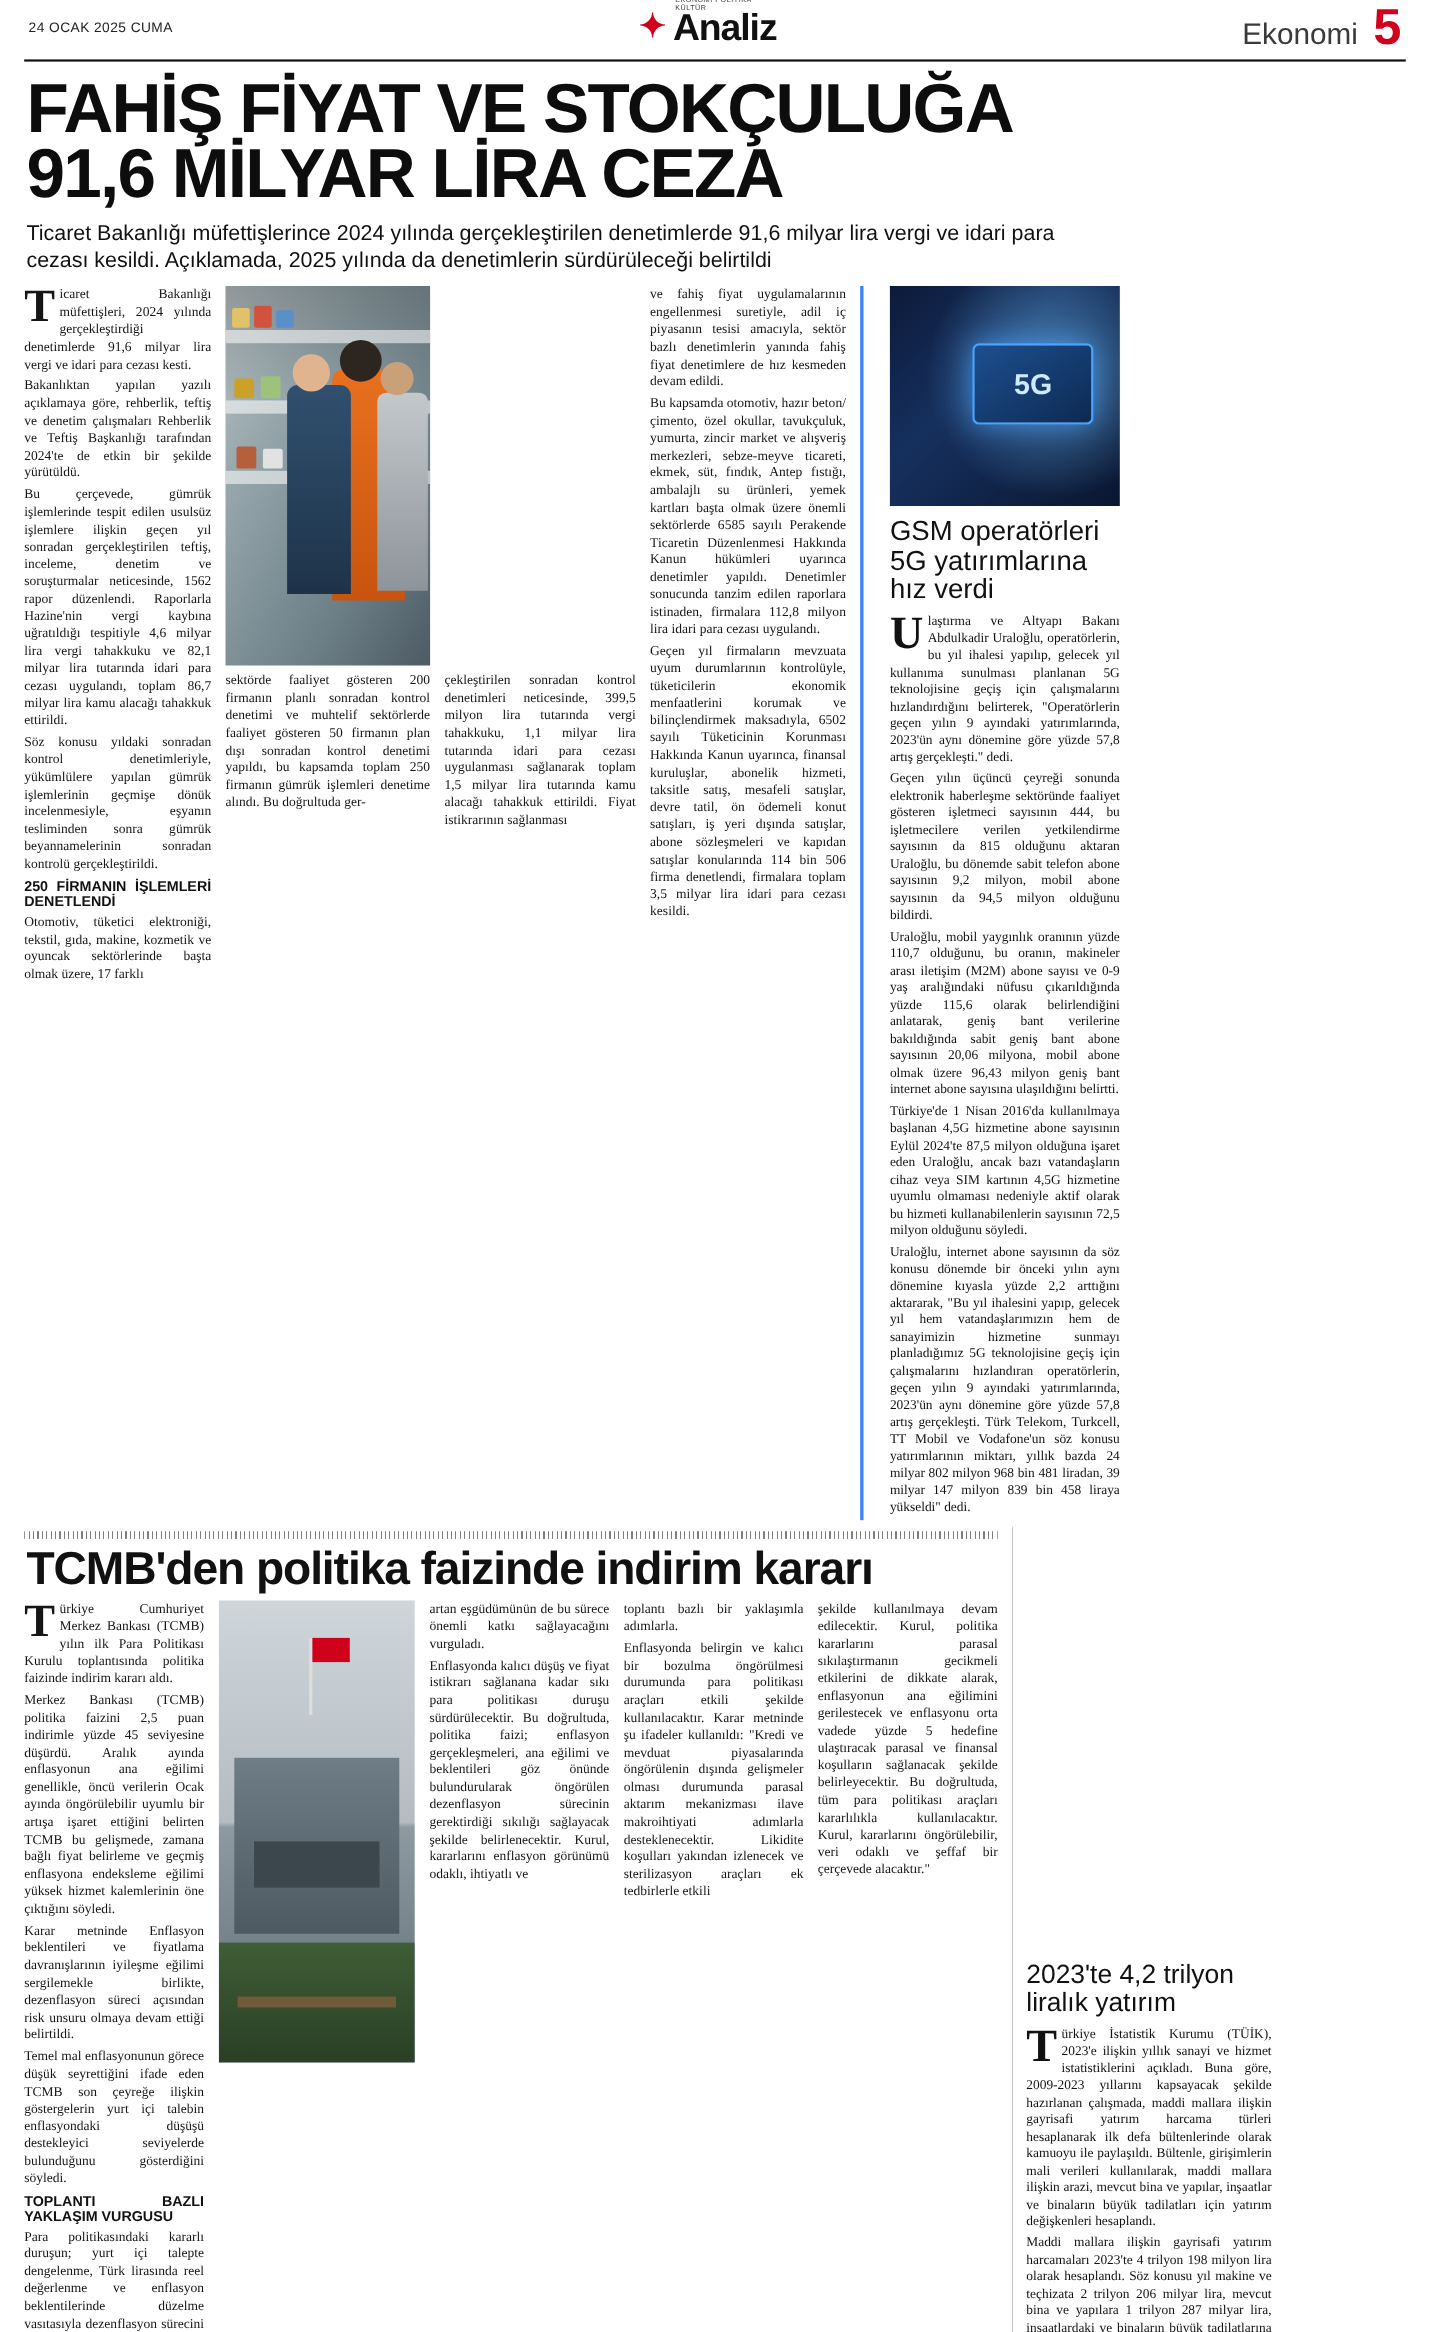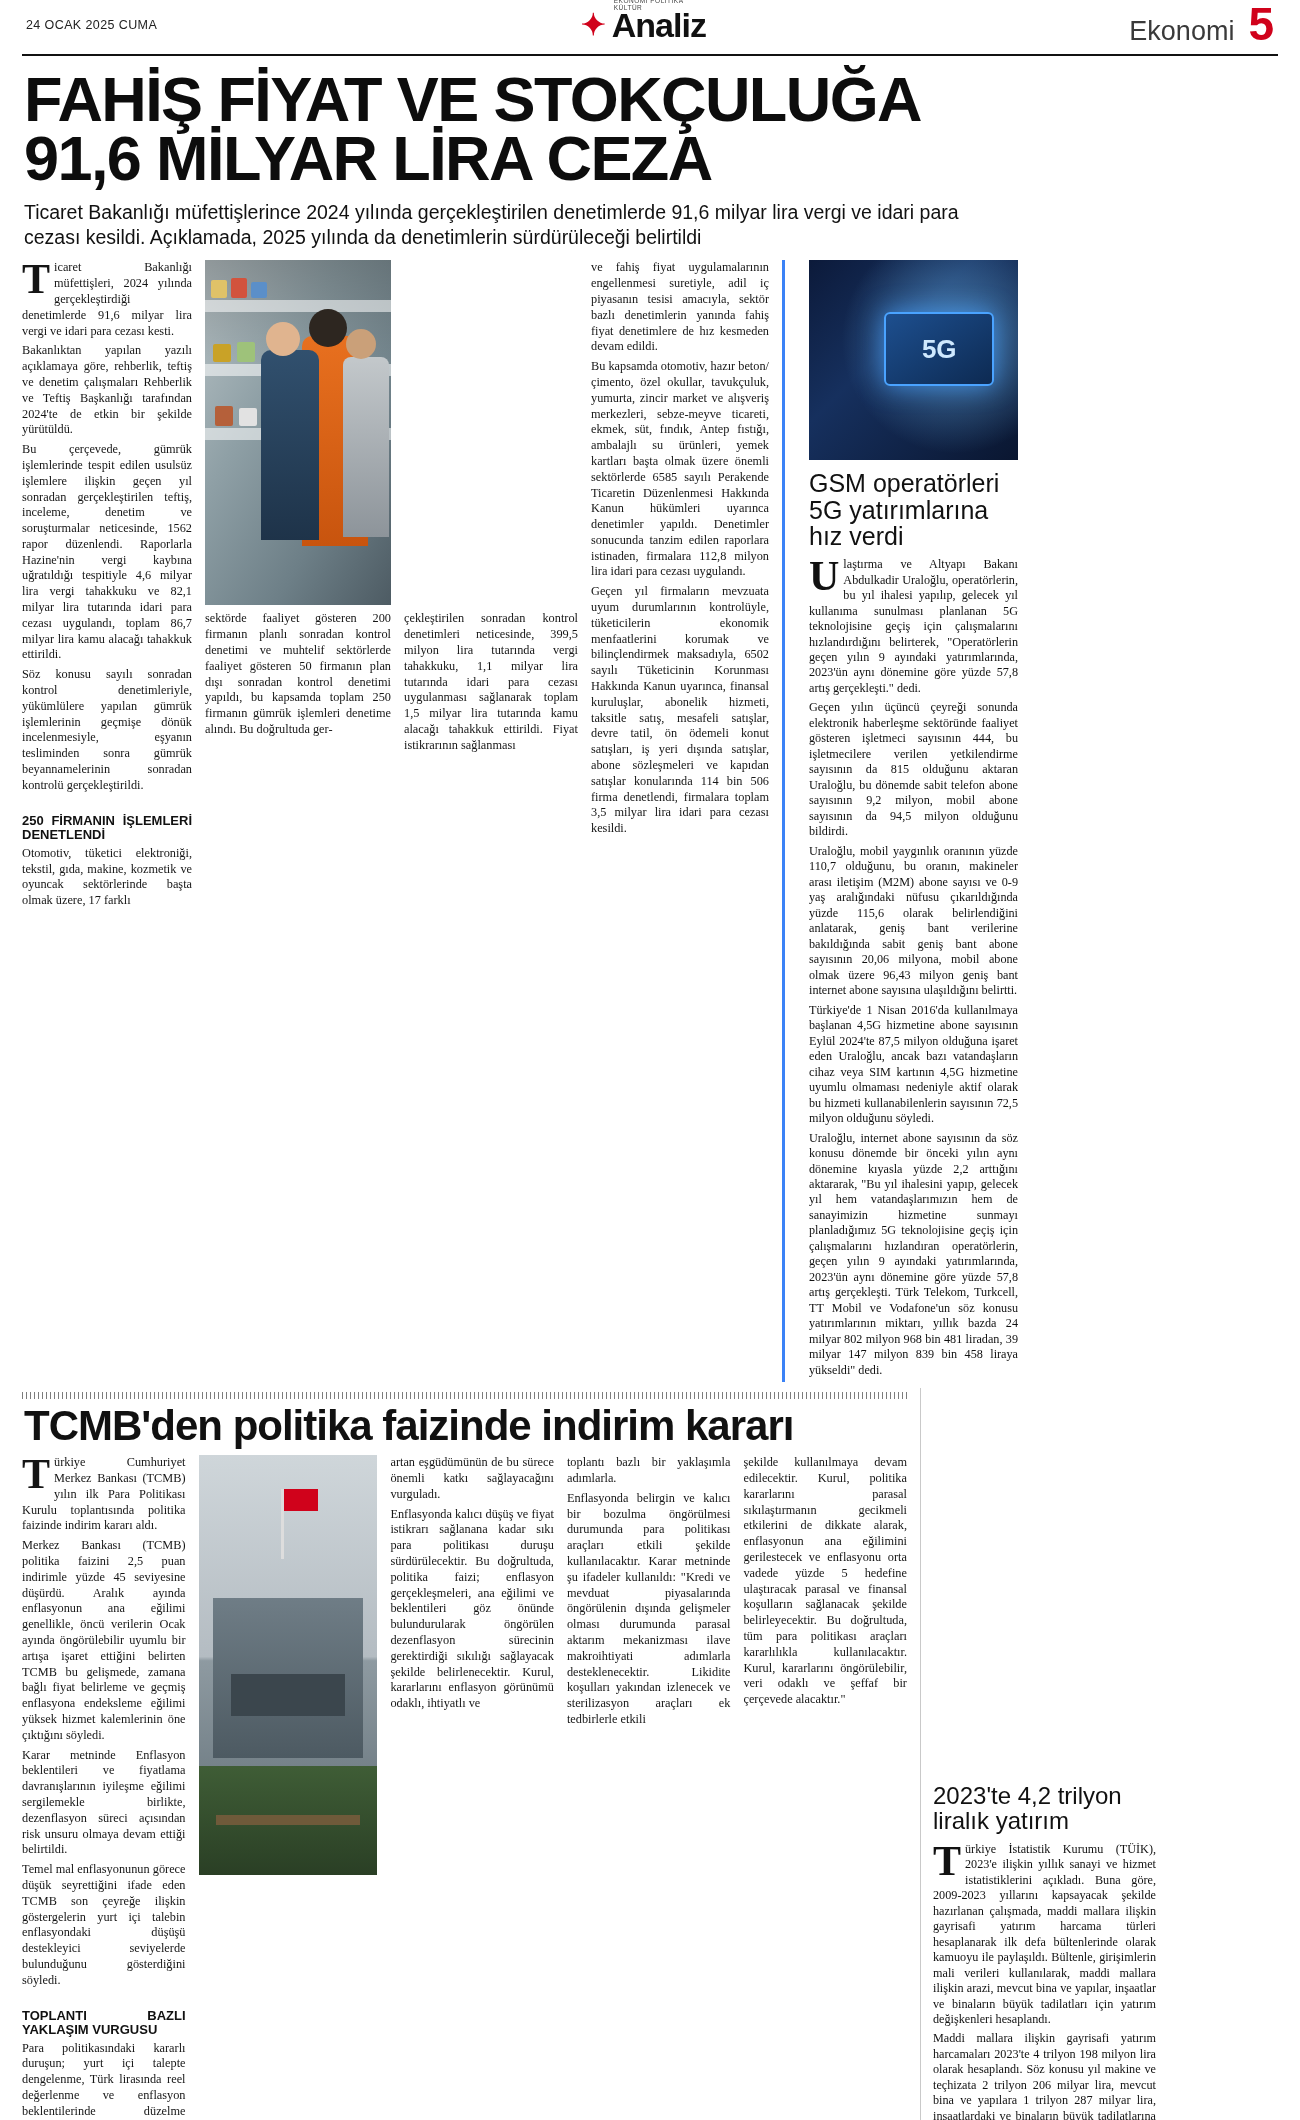--- a/index.html
+++ b/index.html
@@ -67,21 +67,21 @@
     hyphens:auto; color:#151515;
   }
   .col-text p { margin:0 0 4px 0; }
   .dropcap::first-letter {
     float:left; font-size:42px; line-height:34px; padding:2px 4px 0 0;
     font-weight:bold; font-family:"Liberation Serif", serif;
   }
   .subhead {
     font-family:"Liberation Sans", sans-serif;
     font-weight:bold; font-size:13px; line-height:1.12;
-    margin:20px 0 3px 0; color:#111;
+    margin:5px 0 3px 0; color:#111;
   }
 
   
   .top-block { display:flex; gap:13px; margin-top:4px; }
   .top-left { width:170px; }
   .top-photo { width:186px; }
   .top-mid { width:174px; }
   .top-mid2 { width:178px; }
   .top-right-rail { width:236px; border-left:3px solid #3b82f6; padding-left:24px; }
 
@@ -174,21 +174,21 @@
     <div>91,6 MİLYAR LİRA CEZA</div>
   </div>
   <div class="standfirst">Ticaret Bakanlığı müfettişlerince 2024 yılında gerçekleştirilen denetimlerde 91,6 milyar lira vergi ve idari para cezası kesildi. Açıklamada, 2025 yılında da denetimlerin sürdürüleceği belirtildi</div>
 
   <div class="top-block">
 
     <div class="top-left col-text">
       <p class="dropcap">Ticaret Bakanlığı müfettişleri, 2024 yılında gerçekleştirdiği denetimlerde 91,6 milyar lira vergi ve idari para cezası kesti.</p>
       <p>Bakanlıktan yapılan yazılı açıklamaya göre, rehberlik, teftiş ve denetim çalışmaları Rehberlik ve Teftiş Başkanlığı tarafından 2024'te de etkin bir şekilde yürütüldü.</p>
       <p>Bu çerçevede, gümrük işlemlerinde tespit edilen usulsüz işlemlere ilişkin geçen yıl sonradan gerçekleştirilen teftiş, inceleme, denetim ve soruşturmalar neticesinde, 1562 rapor düzenlendi. Raporlarla Hazine'nin vergi kaybına uğratıldığı tespitiyle 4,6 milyar lira vergi tahakkuku ve 82,1 milyar lira tutarında idari para cezası uygulandı, toplam 86,7 milyar lira kamu alacağı tahakkuk ettirildi.</p>
-      <p>Söz konusu sayılı sonradan kontrol denetimleriyle, yükümlülere yapılan gümrük işlemlerinin geçmişe dönük incelenmesiyle, eşyanın tesliminden sonra gümrük beyannamelerinin sonradan kontrolü gerçekleştirildi.</p>
+      <p>Söz konusu yıldaki sonradan kontrol denetimleriyle, yükümlülere yapılan gümrük işlemlerinin geçmişe dönük incelenmesiyle, eşyanın tesliminden sonra gümrük beyannamelerinin sonradan kontrolü gerçekleştirildi.</p>
       <div class="subhead">250 FİRMANIN İŞLEMLERİ DENETLENDİ</div>
       <p>Otomotiv, tüketici elektroniği, tekstil, gıda, makine, kozmetik ve oyuncak sektörlerinde başta olmak üzere, 17 farklı</p>
     </div>
 
     <div class="top-photo">
       <div class="photo photo-top">
         <div class="shelf" style="top:40px"></div>
         <div class="shelf" style="top:104px"></div>
         <div class="shelf" style="top:168px"></div>
         <div class="prod" style="left:6px;top:20px;width:16px;height:18px;background:#e0c268"></div>

